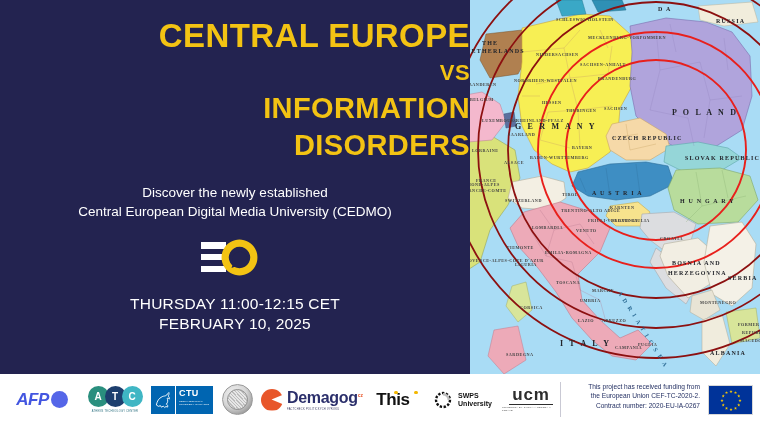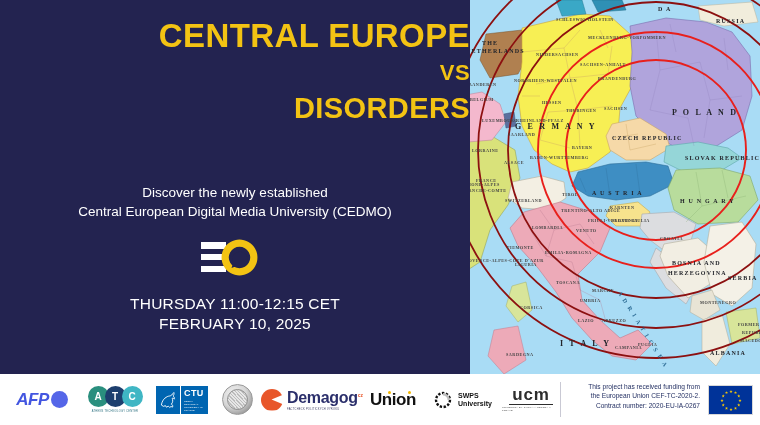--- a/index.html
+++ b/index.html
@@ -134,21 +134,21 @@
     color: #fff; font-size: 10px; font-weight: bold; margin-left: -4px;
   }
   .atc-c:first-child { margin-left: 0; }
   .atc-1 { background: #2a8f7e; }
   .atc-2 { background: #1d3f6e; }
   .atc-3 { background: #3fb6c4; }
   .atc-sub { font-size: 2.6px; letter-spacing: .25px; color: #2a6e7e; margin-top: 3px; }
 
   
   #logo-ctu { left: 150px; width: 64px; }
-  .ctu-box { display: flex; background: #0065b1; height: 28px; width: 52px; }
+  .ctu-box { display: flex; background: #0065b1; height: 28px; width: 62px; }
   .ctu-lion { width: 24px; display: flex; align-items:center; justify-content:center; }
   .ctu-right { flex: 1; padding: 3px 2px 0 3px; border-left: 1px solid #ffffff; }
   .ctu-name { color: #fff; font-size: 9px; font-weight: bold; letter-spacing: .4px; line-height: 9px; }
   .ctu-sub { color: #fff; font-size: 2.4px; line-height: 3.1px; letter-spacing: .1px; margin-top: 2px; }
 
   
   #logo-cuni { left: 216px; width: 42px; }
   .seal {
     width: 31px; height: 31px; border-radius: 50%;
     background: radial-gradient(circle at 38% 34%, #f4f4f4 0%, #d6d6d6 48%, #9b9b9b 78%, #6e6e6e 100%);
@@ -373,20 +373,21 @@
         <div class="mlabel mid" style="left: 198px; top: 6px;">D  A</div>
         <div class="mlabel sea" style="left: 162px; top: 290px; transform: rotate(58deg); transform-origin: left top;">A D R I A T I C   S E A</div>
       </div>
   </div>
 
   <div id="hero">
 
     <div id="title-block">
       <div class="t-line1">CENTRAL EUROPE</div>
       <div class="t-line2">VS</div>
+      <div class="t-line3">INFORMATION</div>
       <div class="t-line4">DISORDERS</div>
     </div>
 
     <div id="subtitle-block">
       <div>Discover the newly established</div>
       <div>Central European Digital Media University (CEDMO)</div>
     </div>
 
     <div id="cedmo-logo">
       <span class="bars">
@@ -448,21 +449,21 @@
         <span class="pac"></span>
         <span>
           <span class="dem-name">Demagog</span><span class="dem-sup">cz</span>
           <div class="dem-sub">FACTCHECK POLITICKYCH VYROKU</div>
         </span>
       </div>
     </div>
 
     <div class="logo-slot" id="logo-kinit">
       <span class="kinit">
-        <span>Union</span>
+        <span>This</span>
         <i class="kdot" style="left:18px"></i>
         <i class="kdot" style="left:38px"></i>
       </span>
     </div>
 
     <div class="logo-slot" id="logo-swps">
       <div class="swps-wrap">
         <svg class="swps-mark" viewBox="0 0 24 24">
           <g fill="#111">
             <circle cx="12" cy="12" r="7.6" fill="none" stroke="#111" stroke-width="2.6" stroke-dasharray="2.6 1.7"></circle>

